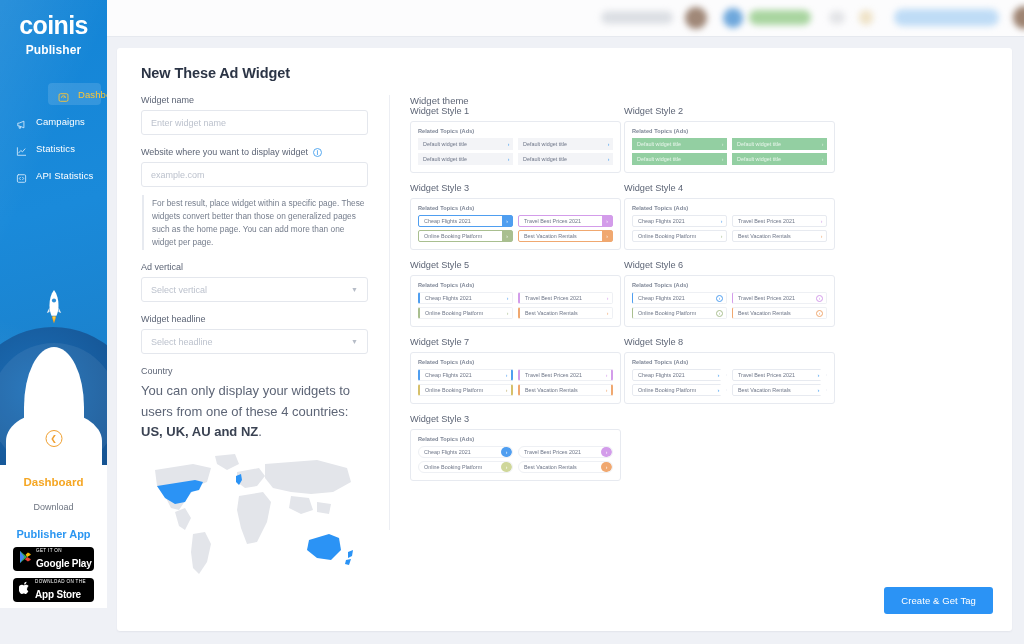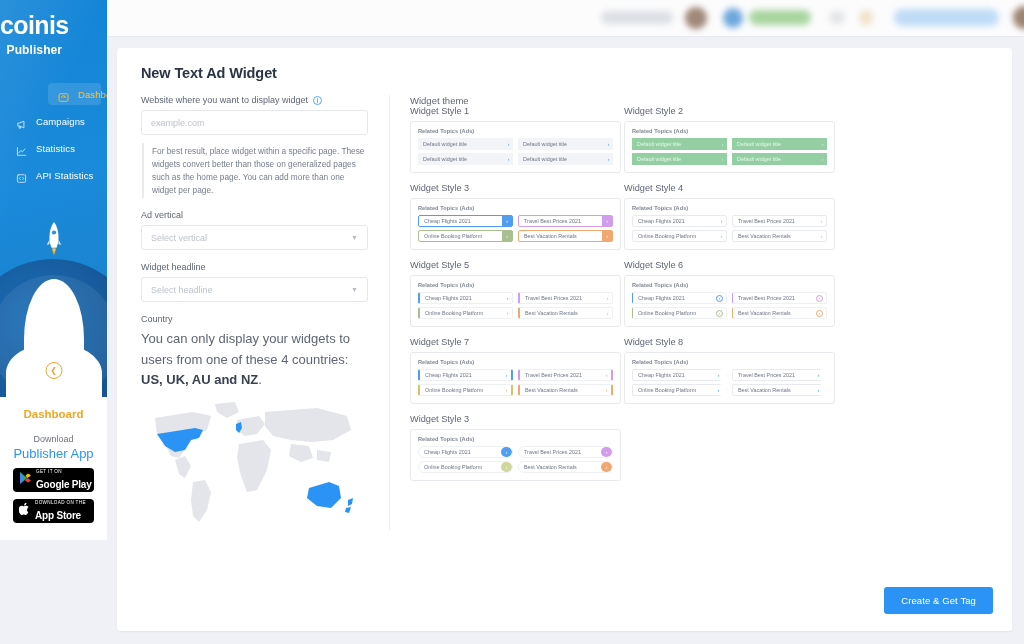--- a/index.html
+++ b/index.html
@@ -6,24 +6,24 @@
   html, body {
     width: 1024px; height: 644px;
     font-family: "Liberation Sans", sans-serif;
     background: #eff1f6;
     overflow: hidden;
   }
   #app { position: relative; width: 1024px; height: 644px; display: flex; }
 
   
   .sidebar {
-    width: 107px; height: 540px; flex: 0 0 107px;
+    width: 107px; height: 608px; flex: 0 0 107px;
     background: linear-gradient(165deg, #1384d6 0%, #1a8ada 35%, #1b82cd 60%, #1277c4 100%);
     position: relative; overflow: hidden;
-    display: flex; flex-direction: column; align-items: flex-start;
+    display: flex; flex-direction: column; align-items: center;
   }
   .sb-sheen { position:absolute; inset:0;
     background:
       linear-gradient(115deg, rgba(255,255,255,.10) 0%, rgba(255,255,255,0) 30%),
       linear-gradient(200deg, rgba(255,255,255,0) 55%, rgba(255,255,255,.07) 70%, rgba(255,255,255,0) 85%);
     pointer-events:none; }
   .logo-wrap { margin-top: 13px; text-align: center; z-index:2; }
   .logo-text { color:#fff; font-size:25px; font-weight:700; letter-spacing:-.6px; line-height:1;}
   .logo-sub { color:#fff; font-size:12px; font-weight:700; margin-top:5px; letter-spacing:.1px;}
 
@@ -50,21 +50,21 @@
             width:96px; height:54px; background:#fff; border-radius:48px 48px 0 0 / 30px 30px 0 0; }
   .rk-rocket { position:absolute; left:50%; transform:translateX(-50%); top:24px; z-index:3;}
   .collapse-btn { position:absolute; left:50%; transform:translateX(-50%); bottom:18px; z-index:4;
             width:17px; height:17px; border-radius:50%; border:1px solid #f0a030; color:#f0a030;
             display:flex; align-items:center; justify-content:center; font-size:8px; background:transparent; cursor:pointer;}
 
   .sb-bottom { position:absolute; left:0; bottom:0; width:107px; background:#fff; padding-top:8px;
                height:143px; display:flex; flex-direction:column; align-items:center; }
   .webmasters { color:#f5a623; font-size:11.5px; font-weight:700; margin-top:3px;}
   .dl-label { color:#6d7480; font-size:9px; margin-top:14px;}
-  .dl-app { color:#2b96f1; font-size:13px; font-weight:400; margin-top:2px;}
+  .dl-app { color:#2b96f1; font-size:11px; font-weight:700; margin-top:16px;}
   .badge { width:81px; height:24px; background:#000; border-radius:4px; margin-top:7px;
            display:flex; align-items:center; gap:4px; padding-left:6px; cursor:pointer;}
   .badge .bt { display:flex; flex-direction:column; line-height:1; }
   .badge .bt .t1 { color:#fff; font-size:4.6px; letter-spacing:.35px; text-transform:uppercase;}
   .badge .bt .t2 { color:#fff; font-size:10px; font-weight:600; margin-top:6px; letter-spacing:-.2px;}
 
   
   .right { flex:1; height:644px; position:relative; display:flex; flex-direction:column;}
   .topbar { height:37px; background:#fcfcfd; border-bottom:1px solid #e6e9ef; position:relative;}
   .blurpill { position:absolute; border-radius:10px; filter: blur(3.2px); }
@@ -256,26 +256,30 @@
       <div class="blurpill" style="left:642px; top:10px; width:62px; height:15px; background:#a9d5a0;"></div>
       <div class="blurpill" style="left:722px; top:11px; width:16px; height:13px; background:#e3e4e7;"></div>
       <div class="blurpill" style="left:752px; top:10px; width:14px; height:15px; background:#efe3c8;"></div>
       <div class="blurpill" style="left:787px; top:9px; width:105px; height:17px; background:#bfdcf6;"></div>
       <div class="blurcirc" style="left:906px; top:6px; width:23px; height:23px; background:#9e8472;"></div>
     </div>
 
     <div class="content">
       <div class="card">
 
-        <div class="page-title">New Text Ad Widget</div>
+        <div class="page-title">New These Ad Widget</div>
 
         <div class="cols">
 
           <div class="col-left">
 
+            <div class="fld">
+              <div class="fld-label">Widget name</div>
+              <input class="inp" value="" placeholder="Enter widget name" style="">
+            </div>
 
             <div class="fld">
               <div class="fld-label">
                 <span>Website where you want to display widget</span>
                 <span class="info-i">i</span>
               </div>
               <input class="inp" value="" placeholder="example.com" style="">
               <div class="hint">For best result, place widget within a specific page. These widgets convert better than those on generalized pages such as the home page. You can add more than one widget per page.</div>
             </div>
 

